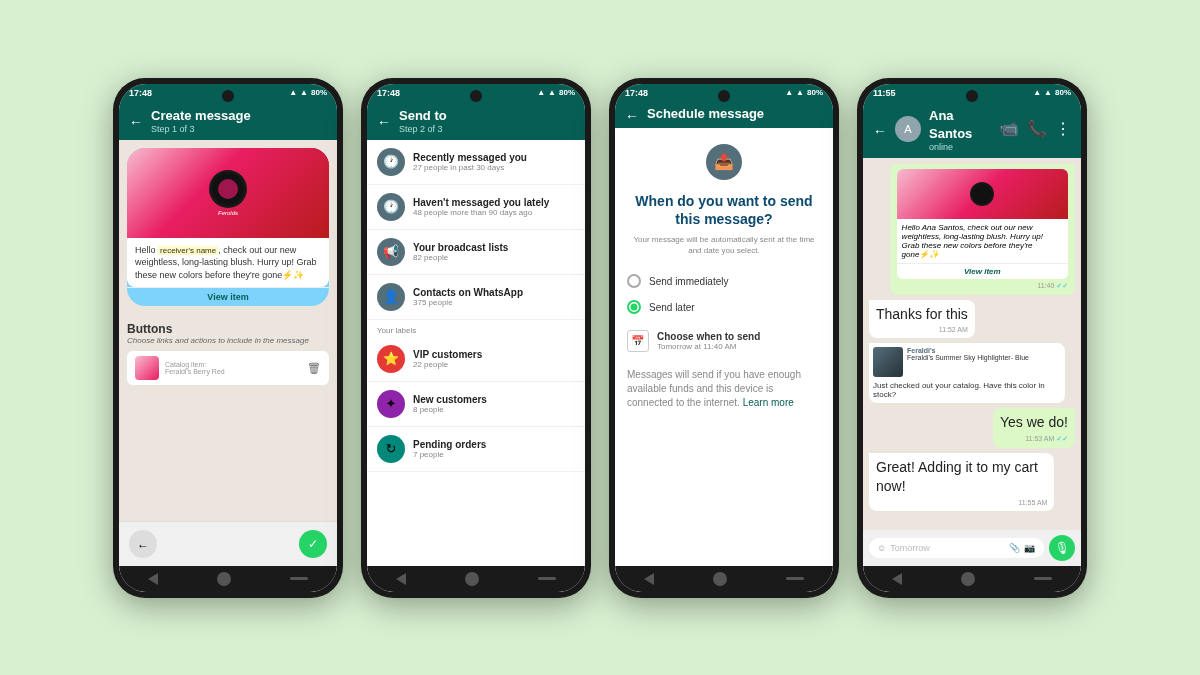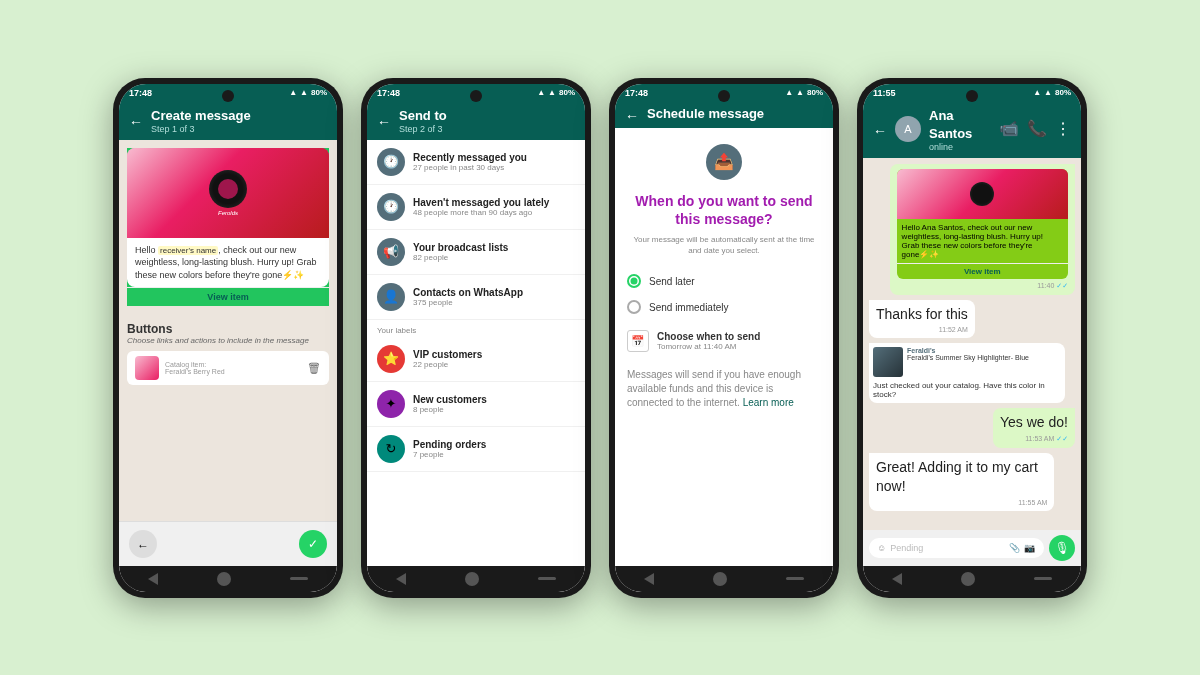--- a/index.html
+++ b/index.html
@@ -323,21 +323,21 @@
       background: #546e7a;
       display: flex;
       align-items: center;
       justify-content: center;
       font-size: 16px;
       color: #fff;
     }
     .schedule-title {
       font-size: 14px;
       font-weight: 700;
-      color: #a21caf;
+      color: #0c4a6e;
       text-align: center;
       margin-bottom: 6px;
       line-height: 1.3;
     }
     .schedule-subtitle {
       font-size: 8px;
       color: #888;
       text-align: center;
       margin-bottom: 12px;
       line-height: 1.4;
@@ -544,21 +544,21 @@
       <div class="app-header">
         <span class="back-arrow">←</span>
         <div style="flex:1">
           <span class="header-title">Create message</span>
           <span class="header-subtitle">Step 1 of 3</span>
         </div>
       </div>
 
       <div class="phone1-content">
         <div class="message-bubble-area">
-          <div style="background:#22c55e; border-radius:0; overflow:hidden;">
+          <div style="background:#7dd3fc; border-radius:18px; overflow:hidden;">
             <div class="msg-image">
               <div style="position:absolute;top:0;left:0;right:0;bottom:0;background:linear-gradient(135deg,#f8bbd0 0%,#e91e63 40%,#b71c1c 100%);"></div>
               <div style="position:relative;z-index:1;text-align:center;">
                 <div style="width:38px;height:38px;background:radial-gradient(circle,#111 55%,#333 100%);border-radius:50%;margin:0 auto;display:flex;align-items:center;justify-content:center;">
                   <div style="width:20px;height:20px;background:#c2185b;border-radius:50%;opacity:0.8;"></div>
                 </div>
                 <div style="font-size:6px;color:#fff;font-style:italic;margin-top:2px;">Ferolds</div>
               </div>
             </div>
             <div class="msg-text-bubble">
@@ -690,26 +690,26 @@
       <div class="schedule-content">
         <div class="schedule-icon-area">
           <div class="schedule-icon-circle">📤</div>
         </div>
         <div class="schedule-title">
           <span>When do you want to send</span><br>
           <span>this message?</span>
         </div>
         <div class="schedule-subtitle">Your message will be automatically sent at the time and date you select.</div>
         <div class="radio-option">
+          <div class="radio-circle"></div>
+          <span class="radio-label">Send immediately</span>
+        </div>
+        <div class="radio-option">
           <div class="radio-circle selected"></div>
           <span class="radio-label">Send later</span>
-        </div>
-        <div class="radio-option">
-          <div class="radio-circle"></div>
-          <span class="radio-label">Send immediately</span>
         </div>
         <div class="choose-when-row">
           <div class="calendar-icon-box">📅</div>
           <div class="choose-when-text">
             <div class="cw-title">Choose when to send</div>
             <div class="cw-sub">Tomorrow at 11:40 AM</div>
           </div>
         </div>
         <div class="schedule-note">
           <span>Messages will send if you have enough available funds and this device is connected to the internet.</span>
@@ -744,21 +744,21 @@
         </div>
         <div class="header-4-icons">
           <span>📹</span>
           <span>📞</span>
           <span>⋮</span>
         </div>
       </div>
       <div class="chat-content">
 
         <div class="chat-msg-out">
-          <div style="background:#84cc16;border-radius:6px;overflow:hidden;margin-bottom:3px;">
+          <div style="background:#ffffff;border-radius:6px;overflow:hidden;margin-bottom:3px;font-style:italic;">
             <div style="background:linear-gradient(135deg,#f8bbd0,#e91e63,#b71c1c);height:50px;position:relative;display:flex;align-items:center;justify-content:center;">
               <div style="width:24px;height:24px;background:radial-gradient(circle,#111 55%,#333 100%);border-radius:50%;position:relative;z-index:1;"></div>
             </div>
             <div style="padding:4px 5px;font-size:8px;">
               <span>Hello Ana Santos, check out our new weightless, long-lasting blush. Hurry up! Grab these new colors before they're gone⚡✨</span>
             </div>
             <div style="color:#075e54;font-size:8px;font-weight:600;text-align:center;padding:3px 0;border-top:1px solid #eee;">View item</div>
           </div>
           <div class="chat-msg-time">
             <span>11:40</span> <span class="ticks">✓✓</span>
@@ -790,21 +790,21 @@
 
         <div class="chat-msg-in">
           <div class="chat-msg-text">Great! Adding it to my cart now!</div>
           <div class="chat-msg-time">11:55 AM</div>
         </div>
       </div>
 
       <div class="chat-input-bar">
         <div class="chat-input-field">
           <span>☺</span>
-          <span style="color:#bbb;flex:1;font-size:9px;">Pending</span>
+          <span style="color:#bbb;flex:1;font-size:9px;">Tomorrow</span>
           <span>📎</span>
           <span>📷</span>
         </div>
         <div class="chat-send-btn">🎙</div>
       </div>
       <div class="phone-bottom-nav">
         <div class="nav-triangle"></div>
         <div class="nav-dot"></div>
         <div class="nav-bar"></div>
       </div>

